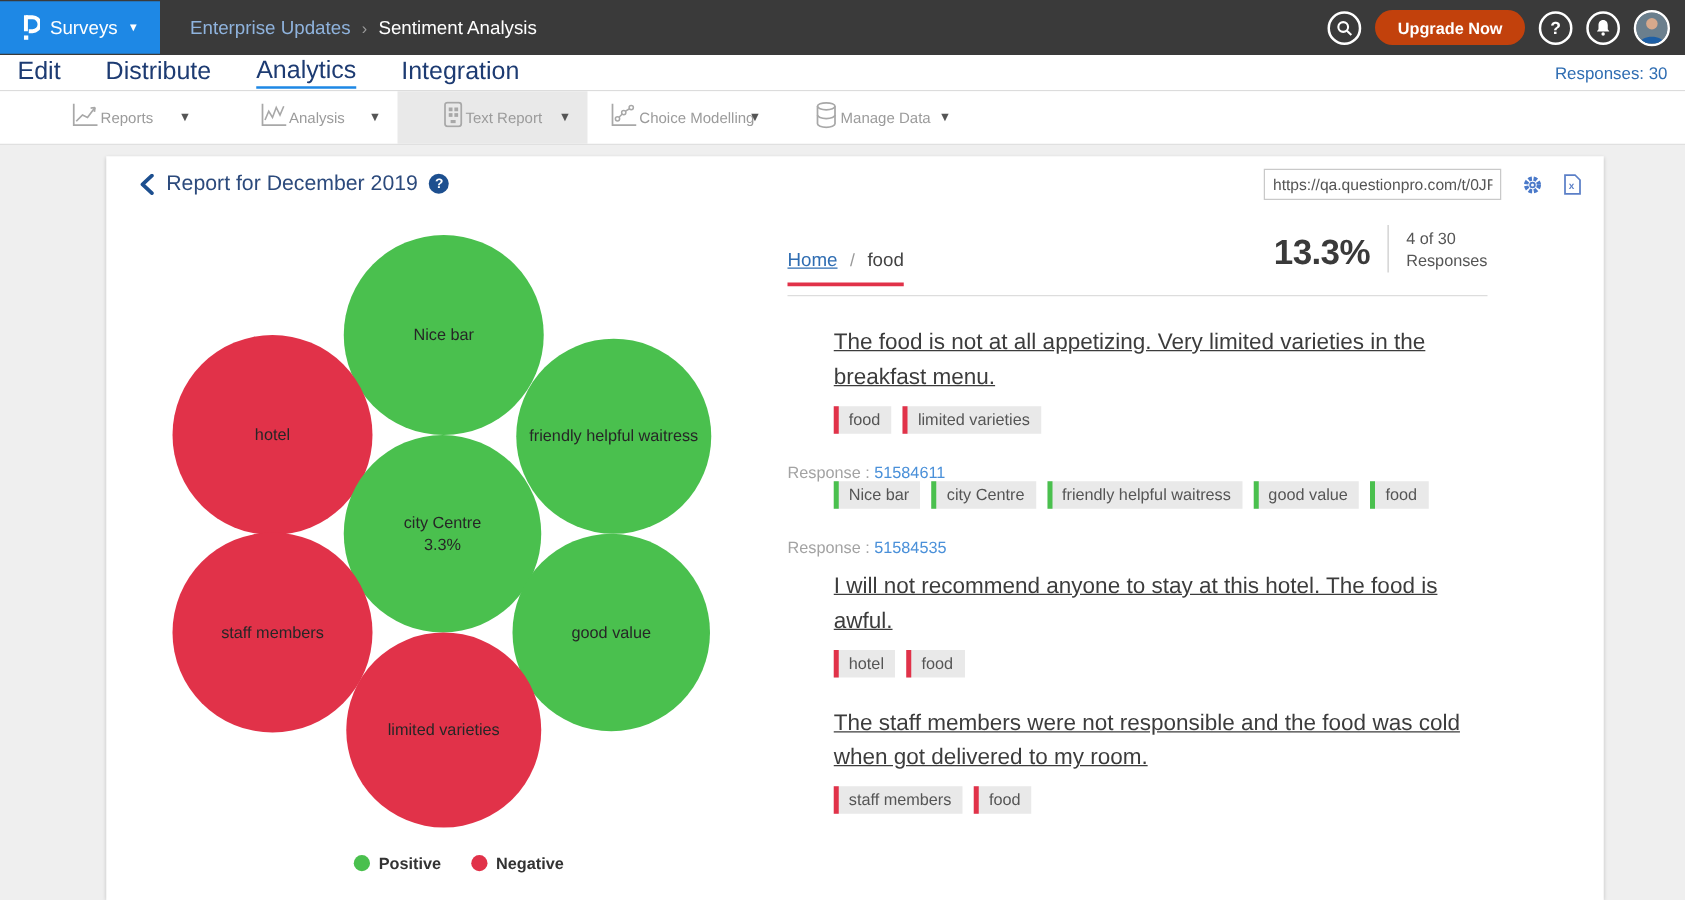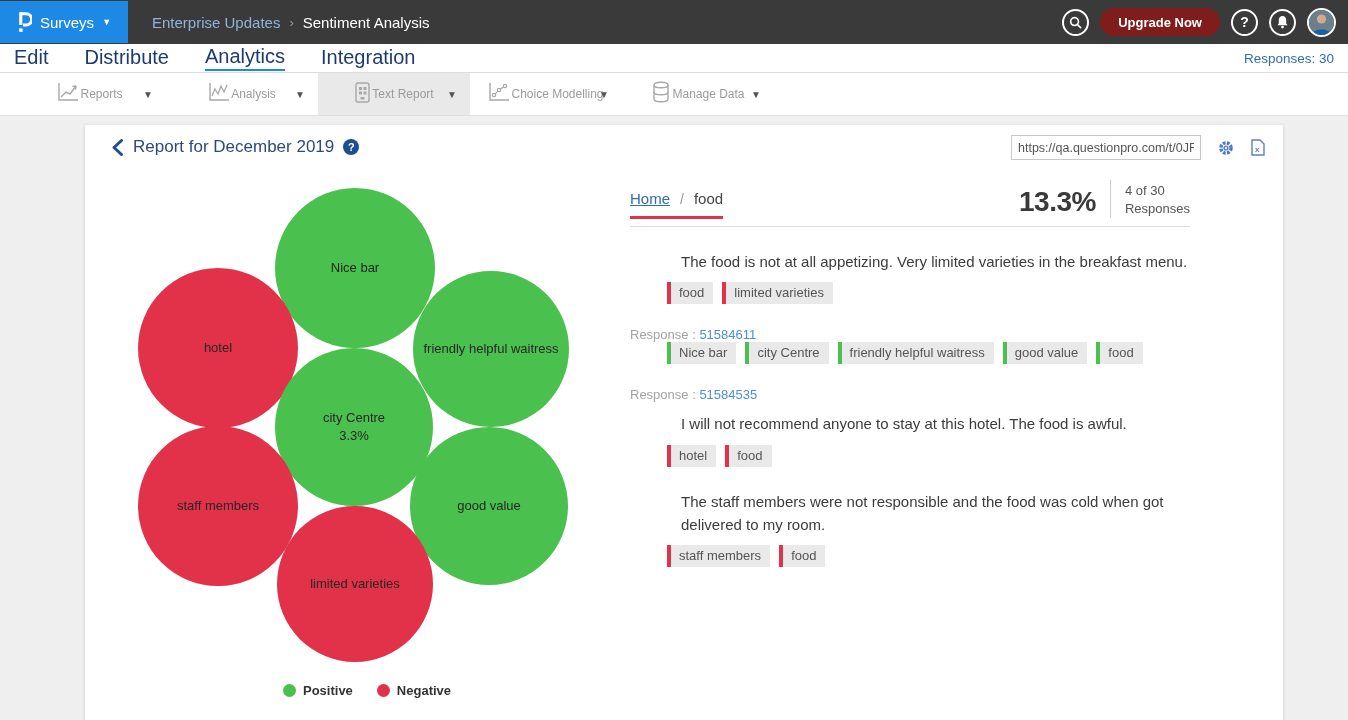--- a/index.html
+++ b/index.html
@@ -10,21 +10,21 @@
   .topbar { height:44px; background:#3a3a3a; display:flex; align-items:center; }
   .brand { width:128px; height:42px; background:#1e88e5; display:flex; align-items:center; justify-content:center; gap:8px; color:#fff; cursor:pointer; }
   .brand .label { font-size:15px; }
   .caret { font-size:9px; color:#fff; }
   .crumbs { margin-left:24px; font-size:15px; display:flex; gap:9px; align-items:center; }
   .crumb-parent { color:#8fb3dd; }
   .crumb-sep { color:#9a9a9a; font-size:13px; }
   .crumb-current { color:#ffffff; }
   .topbar-right { margin-left:auto; display:flex; align-items:center; gap:11px; padding-right:12px; }
   .circle-icon { width:27px; height:27px; border:2px solid #fff; border-radius:50%; display:flex; align-items:center; justify-content:center; color:#fff; font-weight:bold; font-size:14px; cursor:pointer; }
-  .upgrade-btn { background:#7f1d1d; color:#fff; border:none; border-radius:15px; height:28px; padding:0 18px; font-size:13px; font-weight:bold; font-family:inherit; cursor:pointer; }
+  .upgrade-btn { background:#c2410c; color:#fff; border:none; border-radius:15px; height:28px; padding:0 18px; font-size:13px; font-weight:bold; font-family:inherit; cursor:pointer; }
   .avatar { width:29px; height:29px; border:2px solid #fff; border-radius:50%; overflow:hidden; background:#55606b; cursor:pointer; }
 
   
   .menubar { height:29px; background:#fff; border-bottom:1px solid #dcdcdc; display:flex; align-items:center; padding:0 14px; }
   .menu-item { font-size:20px; color:#1d3b72; margin-right:36px; cursor:pointer; padding-bottom:1px; }
   .menu-item.active { border-bottom:2px solid #1e88e5; }
   .responses-count { margin-left:auto; font-size:13.5px; color:#2f6db2; }
 
   
   .toolbar { height:43px; background:#fff; border-bottom:1px solid #e0e0e0; display:flex; padding-left:14px; }
@@ -51,34 +51,34 @@
   .bubble.positive { background:#4ac04e; }
   .bubble.negative { background:#e13249; }
   .legend { position:absolute; left:198px; top:558px; display:flex; gap:24px; }
   .legend-item { display:flex; align-items:center; gap:7px; }
   .legend-dot { width:13px; height:13px; border-radius:50%; }
   .legend-label { font-size:13px; font-weight:bold; color:#333; }
 
   
   .panel { position:absolute; left:545px; top:55px; width:560px; }
   .panel-header { display:flex; align-items:flex-start; }
-  .panel-crumb { display:inline-flex; gap:10px; align-items:baseline; padding-bottom:9px; border-bottom:3px solid #e13249; margin-top:10px; }
+  .panel-crumb { display:inline-flex; gap:10px; align-items:baseline; padding-bottom:9px; border-bottom:3px solid #e13249; margin-top:20px; }
   .panel-crumb .home { color:#2f6db2; font-size:15px; text-decoration:underline; cursor:pointer; }
   .panel-crumb .sep { color:#999; font-size:14px; }
   .panel-crumb .current { color:#444; font-size:15px; }
   .panel-stats { margin-left:auto; display:flex; align-items:flex-end; gap:14px; }
   .pct { font-size:28px; font-weight:bold; color:#3a3a3a; letter-spacing:-0.5px; }
   .vdiv { width:1px; height:38px; background:#ccc; }
   .count { font-size:13px; color:#555; line-height:1.4; padding-top:2px; }
   .panel-hr { border:none; border-top:1px solid #ddd; margin-top:7px; }
 
   .response-block { margin-top:23px; }
   .response-label { font-size:13px; color:#a3a3a3; }
   .response-id { color:#4a90d9; cursor:pointer; }
-  .response-text { margin:10px 0 9px 51px; width:508px; font-size:15px; color:#3c3c3c; line-height:1.55; }
+  .response-text { margin:10px 0 9px 37px; width:508px; font-size:18px; color:#3c3c3c; line-height:1.55;text-decoration:underline; }
   .tag-row { margin-left:37px; display:flex; gap:9px; flex-wrap:wrap; }
   .tag { background:#e9e9e9; color:#555; font-size:13px; padding:3px 9px 4px 8px; border-left:4px solid #999; cursor:pointer; }
   .tag.positive { border-left-color:#4ac04e; }
   .tag.negative { border-left-color:#e13249; }
 </style>
 </head>
 <body>
 
 <div class="topbar">
   <div class="brand">

